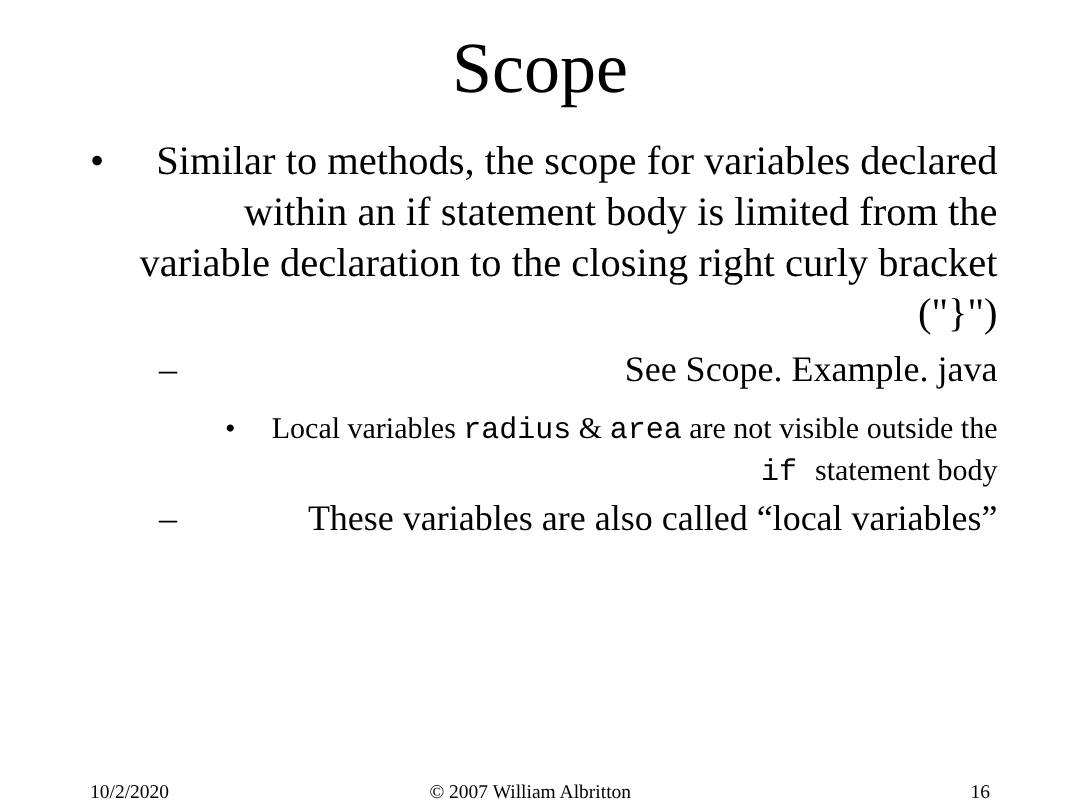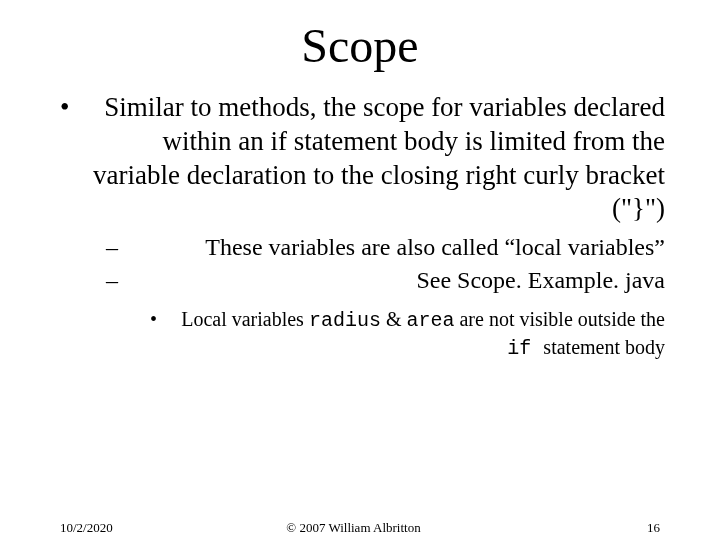--- a/index.html
+++ b/index.html
@@ -112,29 +112,29 @@
 <body>
 
 <div class="slide">
   <div class="title">Scope</div>
 
   <div class="content">
     <ul class="level1">
       <li>
         <span>Similar to methods, the scope for variables declared within an if statement body is limited from the variable declaration to the closing right curly bracket ("}")</span>
         <ul class="level2">
-          <li>These variables are also called “local variables”</li>
           <li>
             <span>See Scope. Example. java</span>
             <ul class="level3">
               <li>
                 <span>Local variables </span><span class="mono">radius</span><span> &amp; </span><span class="mono">area</span><span> are not visible outside the </span><span class="mono">if </span><span> statement body</span>
               </li>
             </ul>
           </li>
+          <li>These variables are also called “local variables”</li>
         </ul>
       </li>
     </ul>
   </div>
 
   <div class="footer">
     <span>10/2/2020</span>
     <span class="center">© 2007 William Albritton</span>
     <span class="right">16</span>
   </div>

